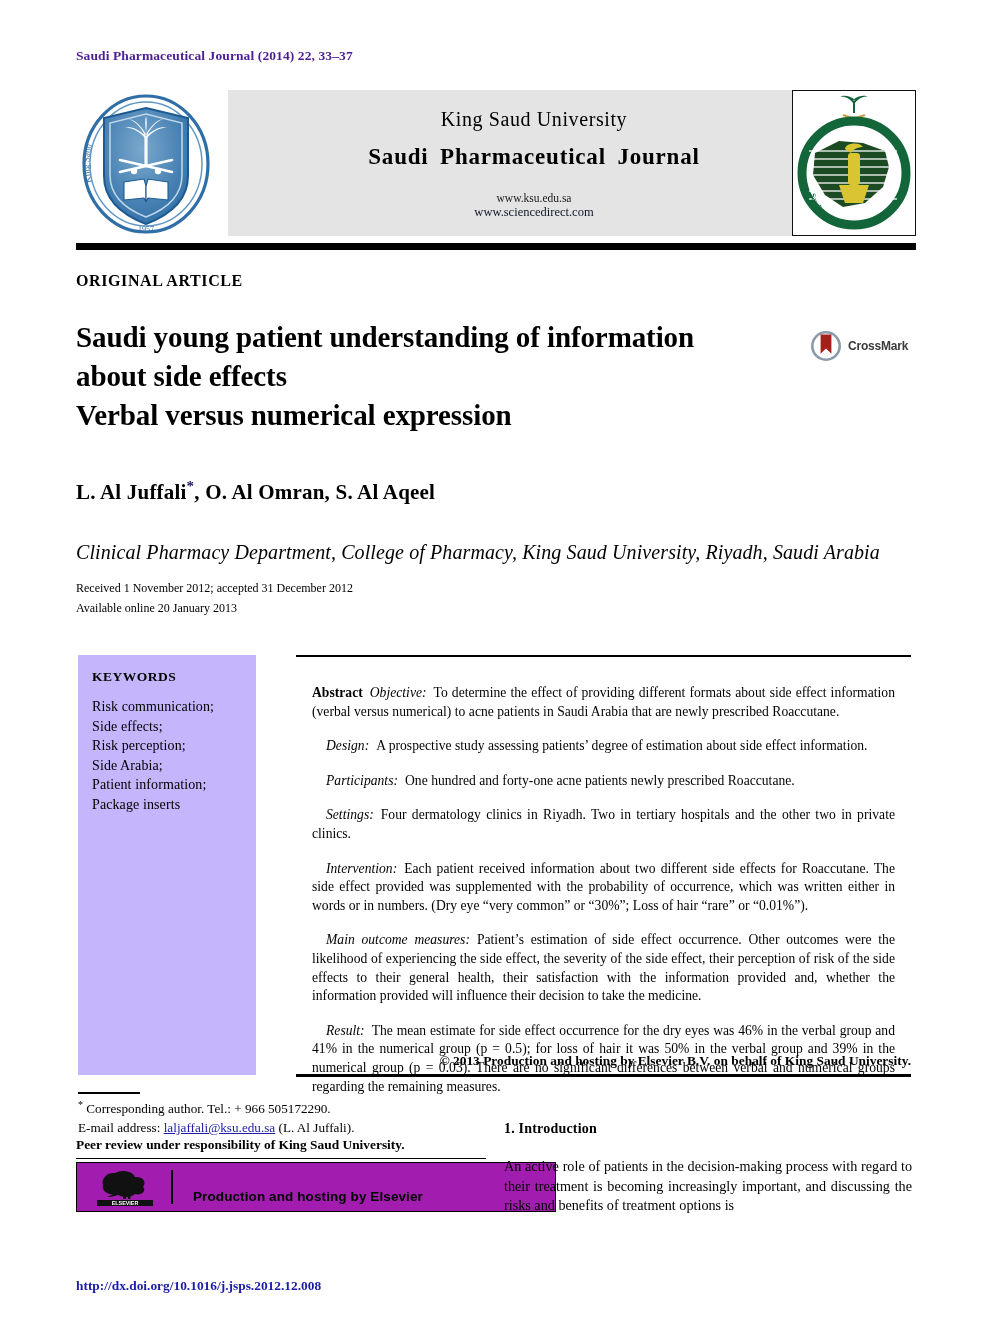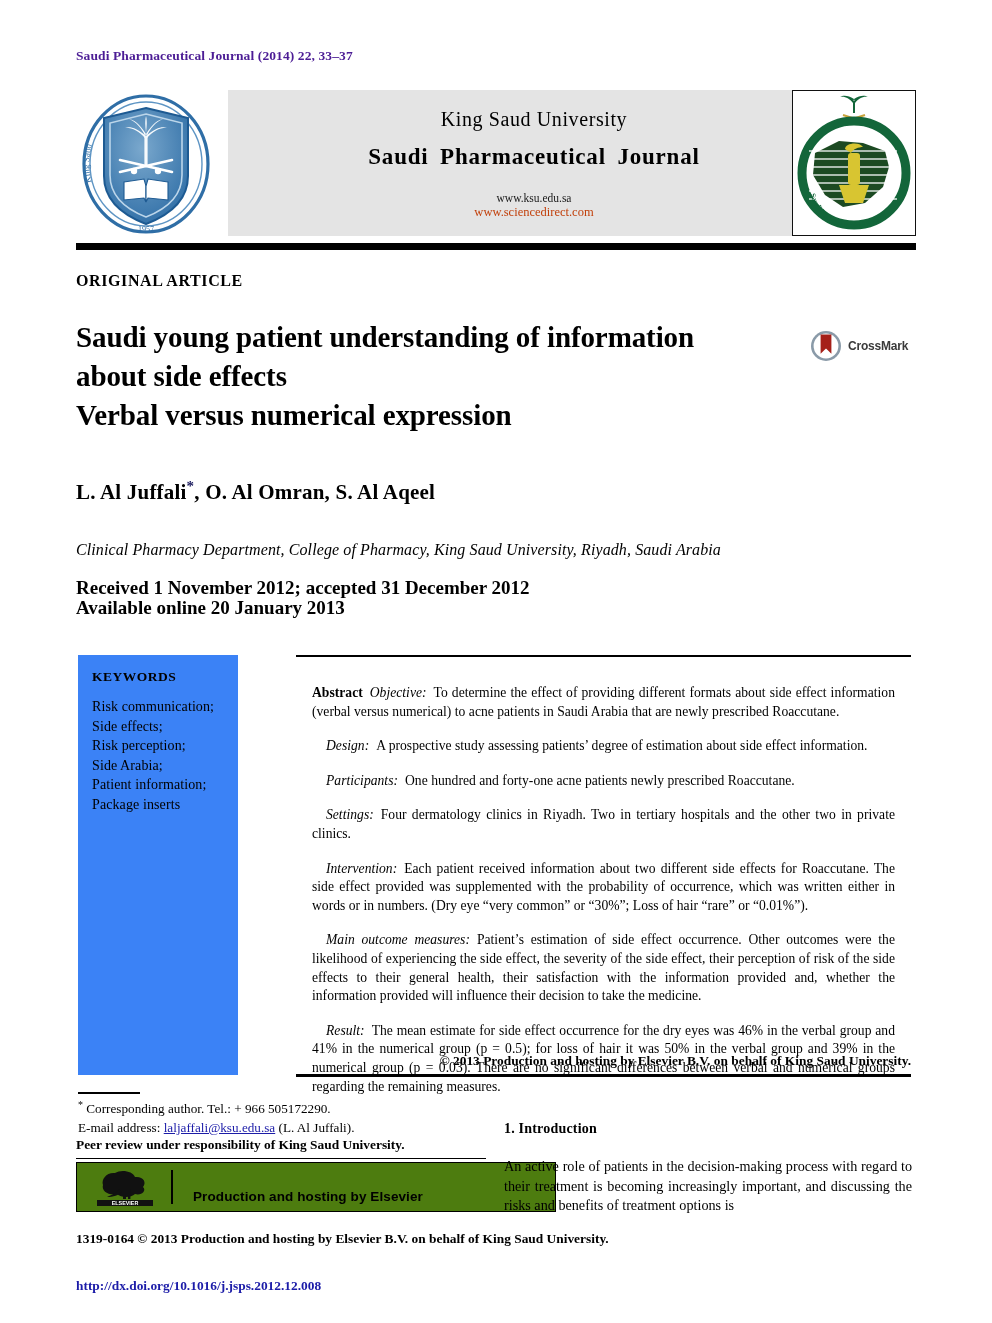--- a/index.html
+++ b/index.html
@@ -72,21 +72,21 @@
     word-spacing: 5px;
   }
   .hc-url1 {
     font-size: 11.5px;
     margin-top: 22px;
     color: #1a1a1a;
   }
   .hc-url2 {
     font-size: 12.5px;
     margin-top: 1px;
-    color: #c2410c;
+    color: #0f172a;
   }
   .logo-right {
     position: absolute;
     left: 716px;
     top: 0px;
     width: 124px;
     height: 146px;
     border: 1px solid #111;
     box-sizing: border-box;
     background: #ffffff;
@@ -161,43 +161,42 @@
     font-size: 15px;
     vertical-align: super;
     color: #1a1a5e;
   }
 
   
   .affiliation {
     position: absolute;
     left: 76px;
     top: 541px;
-    font-size: 16px;
+    font-size: 20px;
     font-style: italic;
     letter-spacing: 0.1px;
   }
 
   
   .dates {
     position: absolute;
     left: 76px;
     top: 578px;
-    font-size: 19px;
+    font-size: 12px;
     line-height: 20px;
-    font-weight: bold;
   }
 
   
   .kw-box {
     position: absolute;
     left: 78px;
     top: 655px;
-    width: 160px;
+    width: 178px;
     height: 420px;
-    background: #3b82f6;
+    background: #c4b5fd;
   }
   .kw-title {
     position: absolute;
     left: 14px;
     top: 14px;
     font-size: 13.5px;
     font-weight: bold;
     letter-spacing: 0.5px;
   }
   .kw-list {
@@ -291,21 +290,21 @@
 
   
   .els-box {
     position: absolute;
     left: 76px;
     top: 1162px;
     width: 480px;
     height: 50px;
     border: 1.6px solid #000;
     box-sizing: border-box;
-    background: #4d7c0f;
+    background: #a21caf;
   }
   .els-logo {
     position: absolute;
     left: 18px;
     top: 6px;
     width: 62px;
     height: 38px;
   }
   .els-divider {
     position: absolute;
@@ -535,21 +534,20 @@
         <rect x="28" y="18" width="3" height="12" fill="#111"></rect>
         <rect x="33" y="20" width="2.4" height="10" fill="#111"></rect>
         <rect x="2" y="31" width="56" height="6" fill="#111"></rect>
         <text x="30" y="36" font-size="5.4" fill="#ffffff" text-anchor="middle" font-family="Liberation Sans, sans-serif" font-weight="bold">ELSEVIER</text>
       </svg>
     </div>
     <div class="els-divider"></div>
     <div class="els-text">Production and hosting by Elsevier</div>
   </div>
 
-  <div class="issn">1319-0164 © 2013 Production and hosting by Elsevier B.V. on behalf of King Saud University.</div>
   <div class="doi">http://dx.doi.org/10.1016/j.jsps.2012.12.008</div>
 
   <div class="intro-head">1. Introduction</div>
   <div class="intro-body">
     <p>An active role of patients in the decision-making process with regard to their treatment is becoming increasingly important, and discussing the risks and benefits of treatment options is</p>
   </div>
 
 </div>
 
 </body></html>

